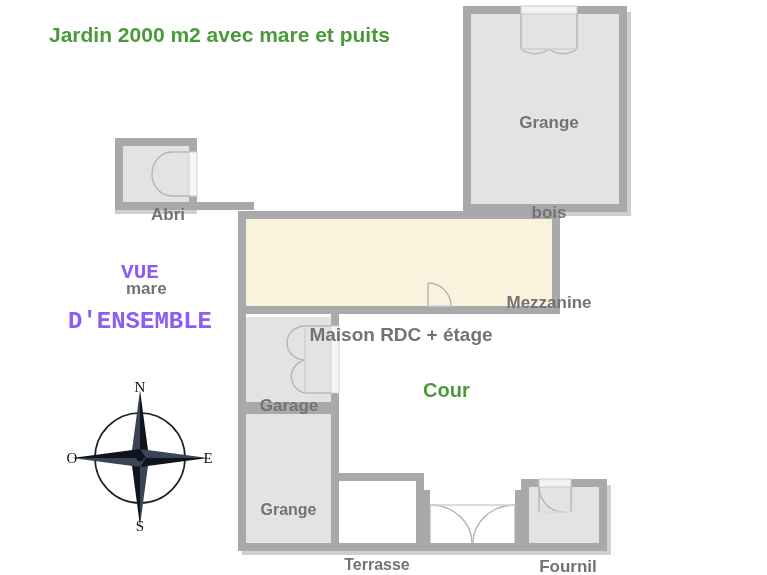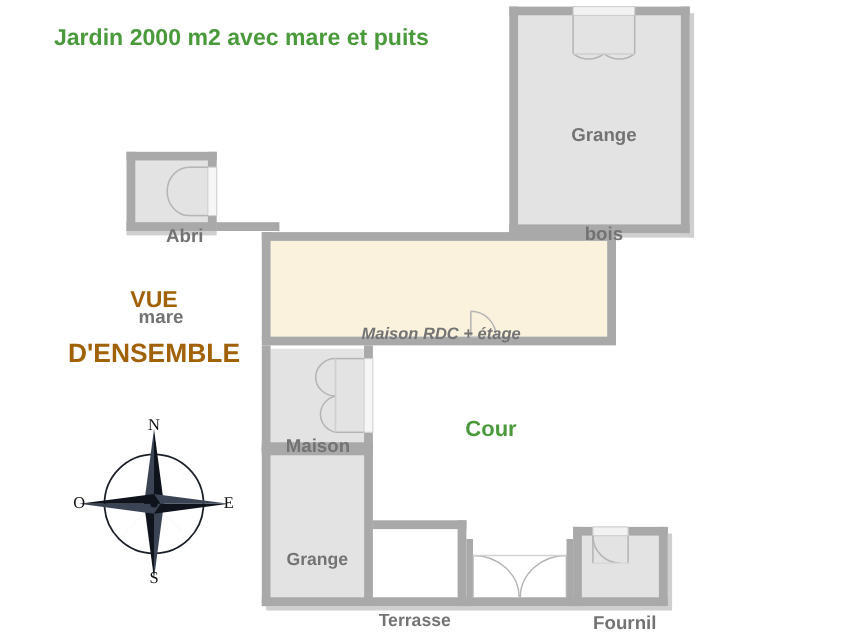--- a/index.html
+++ b/index.html
@@ -42,23 +42,23 @@
     text-align: center;
     line-height: 1.45;
   }
   
   .green-label {
     font-family: "Liberation Sans", sans-serif;
     font-weight: bold;
     color: #4a9a3c;
   }
   .maroon-label {
-    font-family: Liberation Sans, sans-serif;
+    font-family: Liberation Mono, monospace;
     font-weight: bold;
-    color: #a16207;
+    color: #8b5cf6;
     text-align: center;
   }
   .compass-letter {
     position: absolute;
     font-family: "Liberation Serif", serif;
     font-size: 15px;
     color: #111111;
     text-align: center;
     line-height: 1;
   }
@@ -219,33 +219,34 @@
 
   <div class="lbl maroon-label" style="left:100px; top:262px; font-size:21px; width:80px;">VUE</div>
 
   <div class="lbl maroon-label" style="left:50px; top:310px; font-size:24px; width:180px;">D'ENSEMBLE</div>
 
   <div class="lbl green-label" style="left:423px; top:380px; font-size:20px;">Cour</div>
 
   <div class="lbl room-label" style="left:471px; top:62px; width:156px; font-size:17px;">
     <div>Grange</div>
     <div style="margin-top:16px;">bois</div>
+    <div style="margin-top:16px;">Mezzanine</div>
   </div>
 
   <div class="lbl room-label" style="left:119px; top:154px; width:66px; font-size:17px; text-align:left;">
     <div style="padding-left:7px;text-align:right;">Abri</div>
     <div style="padding-left:7px;">mare</div>
   </div>
 
-  <div class="lbl room-label" style="left:246px; top:249px; width:310px; font-size:15px;font-style:italic;">
+  <div class="lbl room-label" style="left:246px; top:266px; width:310px; font-size:19px;">
     <div>Maison RDC + étage</div>
   </div>
 
   <div class="lbl room-label" style="left:244px; top:345px; width:90px; font-size:17px;">
-    <div>Maison</div>
+    <div>Garage</div>
   </div>
 
   <div class="lbl room-label" style="left:246px; top:452px; width:85px; font-size:16px;">
     <div>Grange</div>
     <div style="margin-top:6px;">couvert</div>
   </div>
 
   <div class="lbl room-label" style="left:336px; top:507px; width:82px; font-size:16px;">
     <div>Terrasse</div>
   </div>

